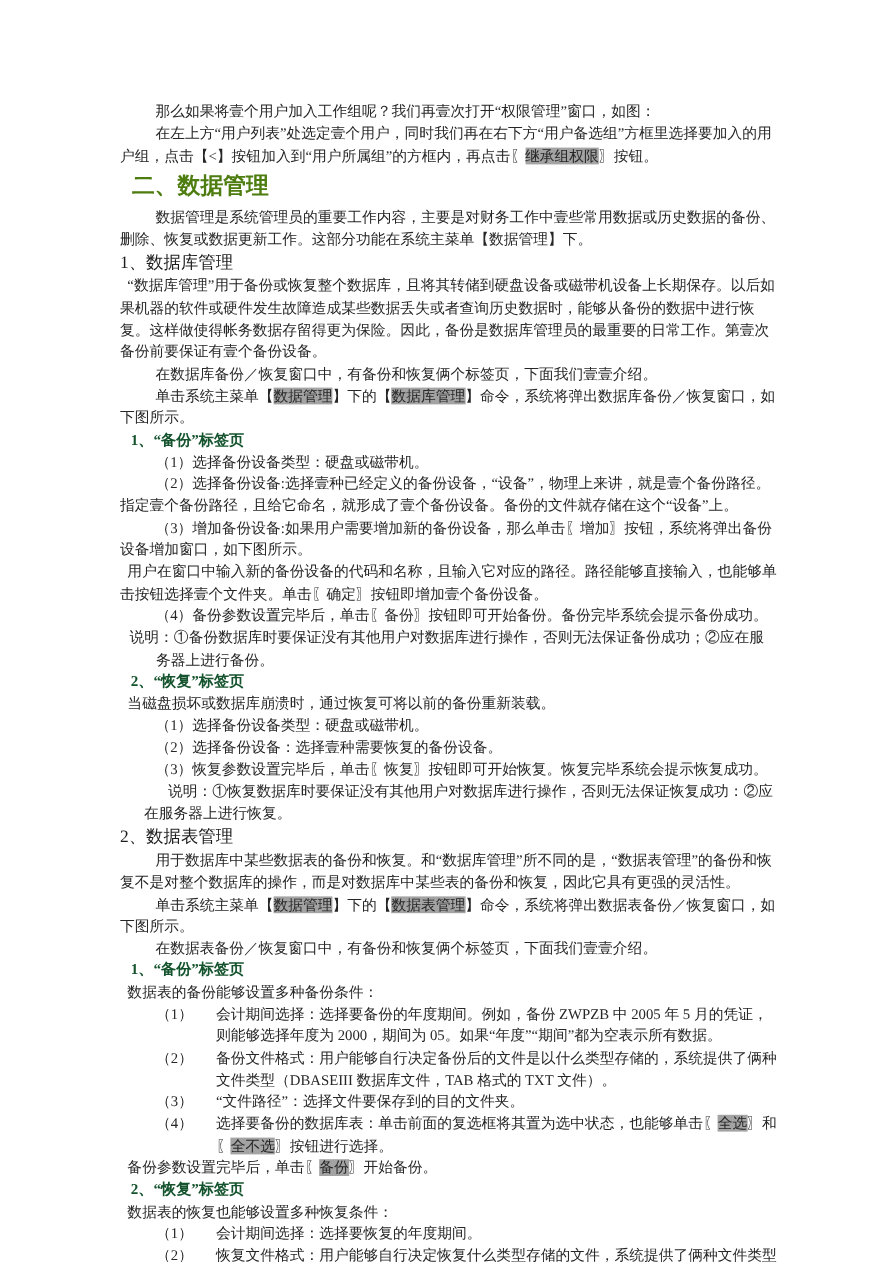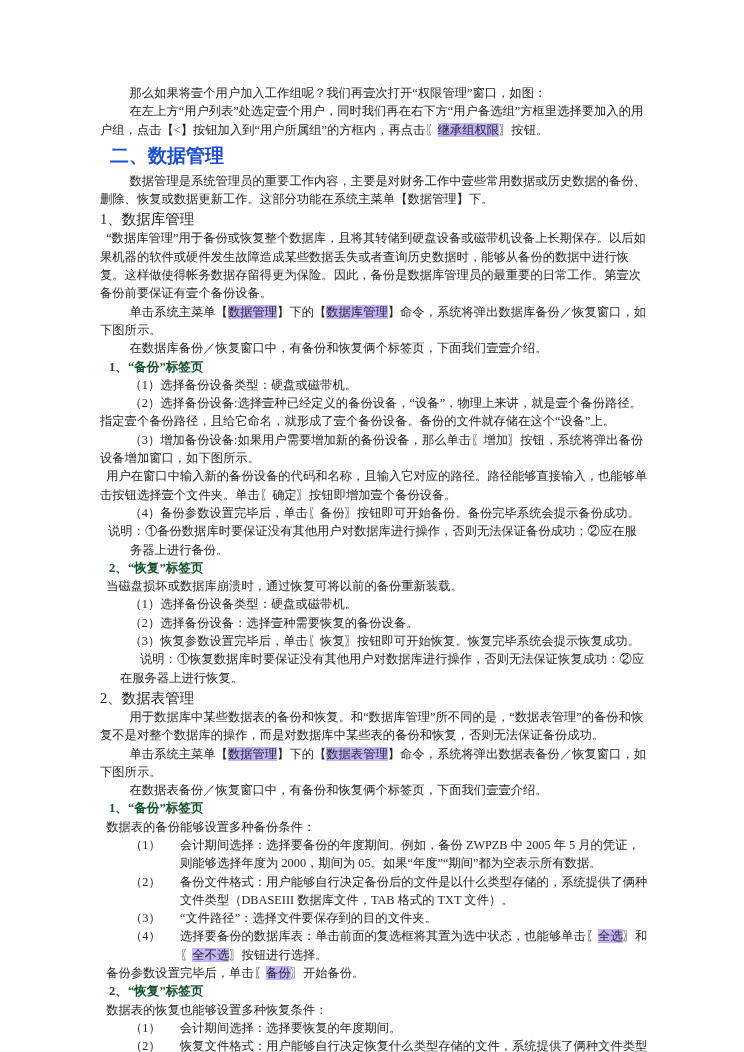--- a/index.html
+++ b/index.html
@@ -23,21 +23,21 @@
     line-height: 18.3px;
   }
   .page p { margin: 0; }
   .indent { text-indent: 2.4em; }
   .flush  { text-indent: 0.5em; }
   .h1 {
     font-size: 19px;
     font-weight: bold;
     line-height: 25px;
     margin: 4px 0 4px 10px;
-    color: #1d4ed8;
+    color: #4d7c0f;
   }
   .h2 {
     font-size: 14.5px;
     font-weight: normal;
     line-height: 20px;
     margin: 1px 0 0 0;
     color: #1d1d1d;
   }
   .h3 {
     font-size: 12.6px;
@@ -59,49 +59,49 @@
     display: flex;
     margin-left: 30px;
   }
   .li-num {
     flex: none;
     width: 50px;
   }
   .li-body { flex: 1; }
   .run { white-space: pre-wrap; text-align: right; }
   .run.bold { font-weight: normal; }
-  .run.hl { background: #c4b5fd; }
+  .run.hl { background: #a3a3a3; }
 </style>
 </head>
 <body>
 
 <div class="page">
     <p class="indent"><span class="run">那么如果将壹个用户加入工作组呢？我们再壹次打开“权限管理”窗口，如图：</span></p>
     <p class="indent"><span class="run">在左上方“用户列表”处选定壹个用户，同时我们再在右下方“用户备选组”方框里选择要加入的用户组，点击【&lt;】按钮加入到“用户所属组”的方框内，再点击〖</span><span class="run hl">继承组权限</span><span class="run">〗按钮。</span></p>
     <div class="h1"><span class="run">二、数据管理</span></div>
     <p class="indent"><span class="run">数据管理是系统管理员的重要工作内容，主要是对财务工作中壹些常用数据或历史数据的备份、删除、恢复或数据更新工作。这部分功能在系统主菜单【数据管理】下。</span></p>
     <div class="h2"><span class="run">1、数据库管理</span></div>
     <p class="flush"><span class="run">“数据库管理”用于备份或恢复整个数据库，且将其转储到硬盘设备或磁带机设备上长期保存。以后如果机器的软件或硬件发生故障造成某些数据丢失或者查询历史数据时，能够从备份的数据中进行恢复。这样做使得帐务数据存留得更为保险。因此，备份是数据库管理员的最重要的日常工作。第壹次备份前要保证有壹个备份设备。</span></p>
+    <p class="indent"><span class="run">在数据库备份／恢复窗口中，有备份和恢复俩个标签页，下面我们壹壹介绍。</span></p>
     <p class="indent"><span class="run">单击系统主菜单【</span><span class="run hl">数据管理</span><span class="run">】下的【</span><span class="run hl">数据库管理</span><span class="run">】命令，系统将弹出数据库备份／恢复窗口，如下图所示。</span></p>
-    <p class="indent"><span class="run">在数据库备份／恢复窗口中，有备份和恢复俩个标签页，下面我们壹壹介绍。</span></p>
     <div class="h3"><span class="run">1、“备份”标签页</span></div>
     <p class="indent"><span class="run">（1）选择备份设备类型：硬盘或磁带机。</span></p>
     <p class="indent"><span class="run">（2）选择备份设备:选择壹种已经定义的备份设备，“设备”，物理上来讲，就是壹个备份路径。指定壹个备份路径，且给它命名，就形成了壹个备份设备。备份的文件就存储在这个“设备”上。</span></p>
     <p class="indent"><span class="run">（3）增加备份设备:如果用户需要增加新的备份设备，那么单击〖增加〗按钮，系统将弹出备份设备增加窗口，如下图所示。</span></p>
     <p class="flush"><span class="run">用户在窗口中输入新的备份设备的代码和名称，且输入它对应的路径。路径能够直接输入，也能够单击按钮选择壹个文件夹。单击〖确定〗按钮即增加壹个备份设备。</span></p>
     <p class="indent"><span class="run">（4）备份参数设置完毕后，单击〖备份〗按钮即可开始备份。备份完毕系统会提示备份成功。</span></p>
     <p class="note1"><span class="run bold">说明：</span><span class="run">①备份数据库时要保证没有其他用户对数据库进行操作，否则无法保证备份成功；②应在服务器上进行备份。</span></p>
     <div class="h3"><span class="run">2、“恢复”标签页</span></div>
     <p class="flush"><span class="run">当磁盘损坏或数据库崩溃时，通过恢复可将以前的备份重新装载。</span></p>
     <p class="indent"><span class="run">（1）选择备份设备类型：硬盘或磁带机。</span></p>
     <p class="indent"><span class="run">（2）选择备份设备：选择壹种需要恢复的备份设备。</span></p>
     <p class="indent"><span class="run">（3）恢复参数设置完毕后，单击〖恢复〗按钮即可开始恢复。恢复完毕系统会提示恢复成功。</span></p>
     <p class="note2"><span class="run bold">说明：</span><span class="run">①恢复数据库时要保证没有其他用户对数据库进行操作，否则无法保证恢复成功：②应在服务器上进行恢复。</span></p>
     <div class="h2"><span class="run">2、数据表管理</span></div>
-    <p class="indent"><span class="run">用于数据库中某些数据表的备份和恢复。和“数据库管理”所不同的是，“数据表管理”的备份和恢复不是对整个数据库的操作，而是对数据库中某些表的备份和恢复，否则无法保证备份成功。</span></p>
+    <p class="indent"><span class="run">用于数据库中某些数据表的备份和恢复。和“数据库管理”所不同的是，“数据表管理”的备份和恢复不是对整个数据库的操作，而是对数据库中某些表的备份和恢复，因此它具有更强的灵活性。</span></p>
     <p class="indent"><span class="run">单击系统主菜单【</span><span class="run hl">数据管理</span><span class="run">】下的【</span><span class="run hl">数据表管理</span><span class="run">】命令，系统将弹出数据表备份／恢复窗口，如下图所示。</span></p>
     <p class="indent"><span class="run">在数据表备份／恢复窗口中，有备份和恢复俩个标签页，下面我们壹壹介绍。</span></p>
     <div class="h3"><span class="run">1、“备份”标签页</span></div>
     <p class="flush"><span class="run">数据表的备份能够设置多种备份条件：</span></p>
     <div class="li">
       <span class="li-num">（1）</span>
       <span class="li-body"><span class="run">会计期间选择：选择要备份的年度期间。例如，备份 ZWPZB 中 2005 年 5 月的凭证，则能够选择年度为 2000，期间为 05。如果“年度”“期间”都为空表示所有数据。</span></span>
     </div>
     <div class="li">
       <span class="li-num">（2）</span>

